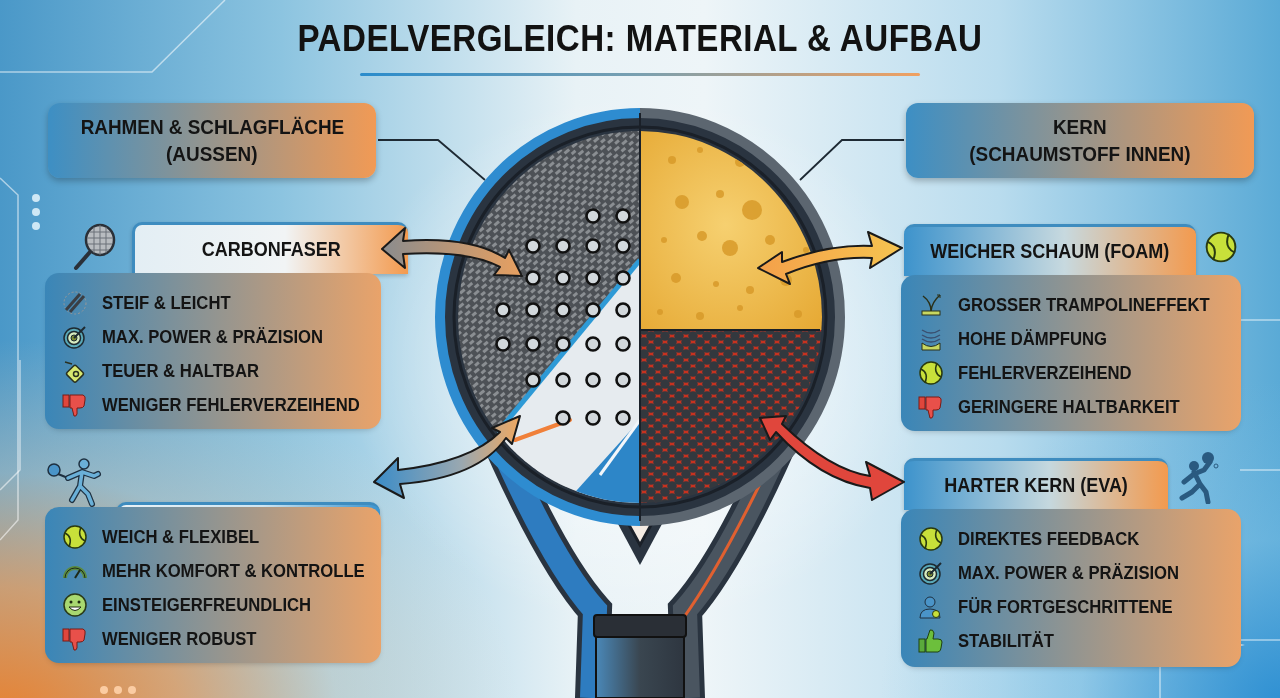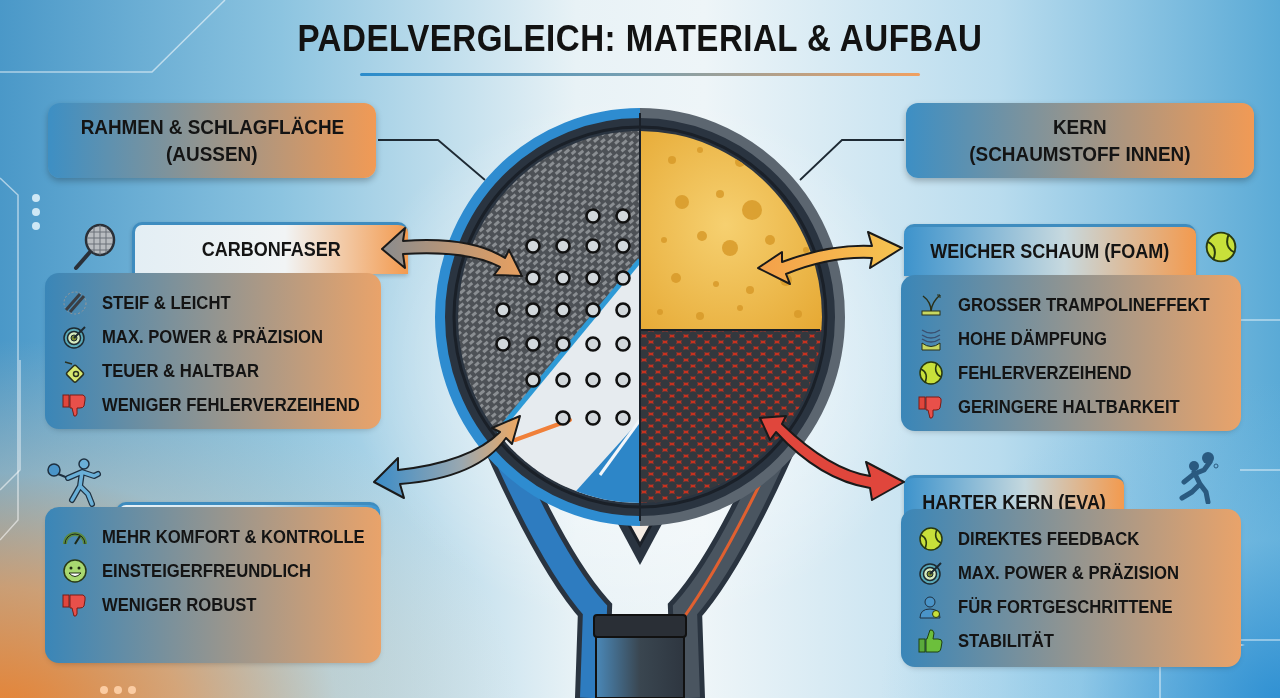--- a/index.html
+++ b/index.html
@@ -199,20 +199,29 @@
     <path d="M22 20 L36 14 L48 18 L52 16 M36 14 L34 28 L26 42 M34 28 L42 36 L46 46" stroke="#6ab0d8" stroke-width="3.5" fill="none" stroke-linecap="round" stroke-linejoin="round"></path>
   </svg>
 </div>
 <div class="cat-header hdr-glas" style="left:116px;top:458px;width:264px;margin-top:44px;">
   <span>GLASFASER</span>
 </div>
 <div class="card" style="left:48px;top:510px;width:330px;height:150px;z-index:1;">
   <div class="card-row">
     <span class="ic">
       <svg width="26" height="26" viewBox="0 0 26 26">
+          <circle cx="13" cy="13" r="11" fill="#c8e03a" stroke="#2a3a10" stroke-width="1.5"></circle>
+          <path d="M3 9 Q11 13 7 23 M23 17 Q15 13 19 3" stroke="#2a3a10" stroke-width="1.5" fill="none"></path>
+        </svg>
+    </span>
+    <span class="txt">WEICH &amp; FLEXIBEL</span>
+  </div>
+  <div class="card-row">
+    <span class="ic">
+      <svg width="26" height="26" viewBox="0 0 26 26">
           <path d="M3 20 A10 10 0 0 1 23 20" fill="none" stroke="#5a8a40" stroke-width="4"></path>
           <path d="M3 20 A10 10 0 0 1 23 20" fill="none" stroke="#1e2a18" stroke-width="1"></path>
           <line x1="13" y1="20" x2="18" y2="12" stroke="#1e2a18" stroke-width="2"></line>
         </svg>
     </span>
     <span class="txt">MEHR KOMFORT &amp; KONTROLLE</span>
   </div>
   <div class="card-row">
     <span class="ic">
       <svg width="26" height="26" viewBox="0 0 26 26">
@@ -277,21 +286,21 @@
     <span class="ic">
       <svg width="26" height="26" viewBox="0 0 26 26">
           <rect x="1" y="3" width="6" height="12" fill="#e0463c" stroke="#7a1a14" stroke-width="1"></rect>
           <path d="M8 3 H21 Q24 4 23 8 L22 14 Q21 16 18 16 H15 L15 22 Q14 25 12 24 L10 16 H8 Z" fill="#e8504a" stroke="#7a1a14" stroke-width="1"></path>
         </svg>
     </span>
     <span class="txt">GERINGERE HALTBARKEIT</span>
   </div>
 </div>
 
-<div class="cat-header hdr-eva" style="left:904px;top:458px;width:220px;margin-top:17px;">
+<div class="cat-header hdr-eva" style="left:904px;top:458px;width:264px;">
   <span>HARTER KERN (EVA)</span>
 </div>
 <div class="side-icon" style="left:1172px;top:452px;">
   <svg width="52" height="52" viewBox="0 0 52 52">
     <circle cx="36" cy="6" r="6" fill="#2a5a80"></circle>
     <circle cx="44" cy="14" r="2" fill="none" stroke="#2a5a80"></circle>
     <circle cx="22" cy="14" r="5" fill="#2a5a80"></circle>
     <path d="M22 20 L28 32 L20 40 L10 46 M28 32 L34 40 L36 50 M22 22 L32 18 L38 10 M22 22 L12 30" stroke="#2a5a80" stroke-width="5" fill="none" stroke-linecap="round" stroke-linejoin="round"></path>
   </svg>
 </div>

